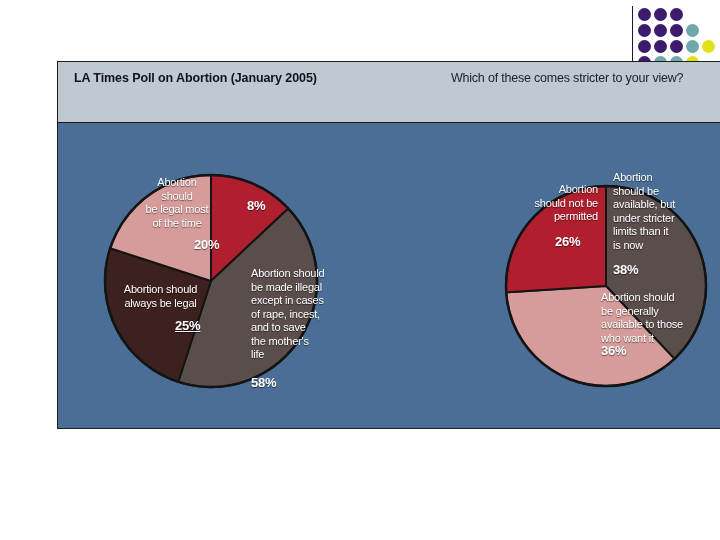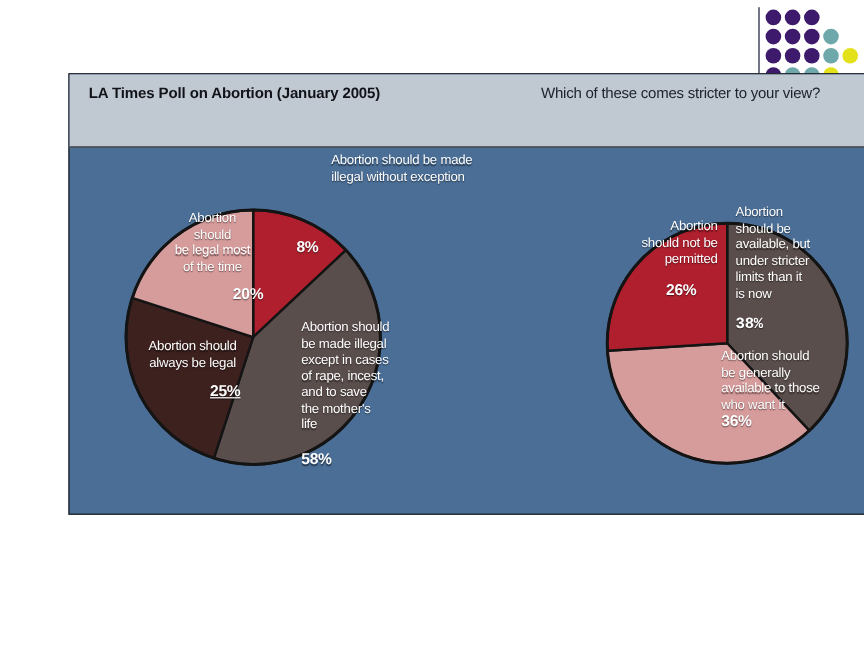--- a/index.html
+++ b/index.html
@@ -162,22 +162,20 @@
         <circle cx="150" cy="160" r="106" fill="none" stroke="#141414" stroke-width="2.5"></circle>
       </svg>
 
     <svg id="right-pie-svg" class="pie-svg" width="276" height="300" viewBox="0 0 276 300">
         <path d="M 148 165 L 148.00 65.00 A 100 100 0 0 1 216.45 237.90 Z" fill="#5a4e4c" stroke="#141414" stroke-width="2" stroke-linejoin="round"></path>
         <path d="M 148 165 L 216.45 237.90 A 100 100 0 0 1 48.20 171.28 Z" fill="#d69b9b" stroke="#141414" stroke-width="2" stroke-linejoin="round"></path>
         <path d="M 148 165 L 48.20 171.28 A 100 100 0 0 1 148.00 65.00 Z" fill="#b01f2e" stroke="#141414" stroke-width="2" stroke-linejoin="round"></path>
         <circle cx="148" cy="165" r="100" fill="none" stroke="#141414" stroke-width="2.5"></circle>
       </svg>
 
-    <div class="pie-label" style="left:218px; top:5px; width:180px;">Abortion should be made
-illegal without exception</div>
     <div class="pie-pct" style="left:189px; top:75px;">8%</div>
 
     <div class="pie-label" style="left:193px; top:144px; width:120px;">Abortion should
 be made illegal
 except in cases
 of rape, incest,
 and to save
 the mother's
 life</div>
     <div class="pie-pct" style="left:193px; top:252px;">58%</div>
@@ -191,21 +189,21 @@
 be legal most
 of the time</div>
     <div class="pie-pct" style="left:136px; top:114px;">20%</div>
 
     <div class="pie-label" style="left:555px; top:48px; width:105px;">Abortion
 should be
 available, but
 under stricter
 limits than it
 is now</div>
-    <div class="pie-pct" style="left:555px; top:139px;font-family:Liberation Mono, monospace;">38%</div>
+    <div class="pie-pct" style="left:555px; top:139px;">38%</div>
 
     <div class="pie-label" style="left:543px; top:168px; width:130px;">Abortion should
 be generally
 available to those
 who want it</div>
     <div class="pie-pct" style="left:543px; top:220px;">36%</div>
 
     <div class="pie-label rgt" style="left:418px; top:60px; width:122px;">Abortion
 should not be
 permitted</div>

